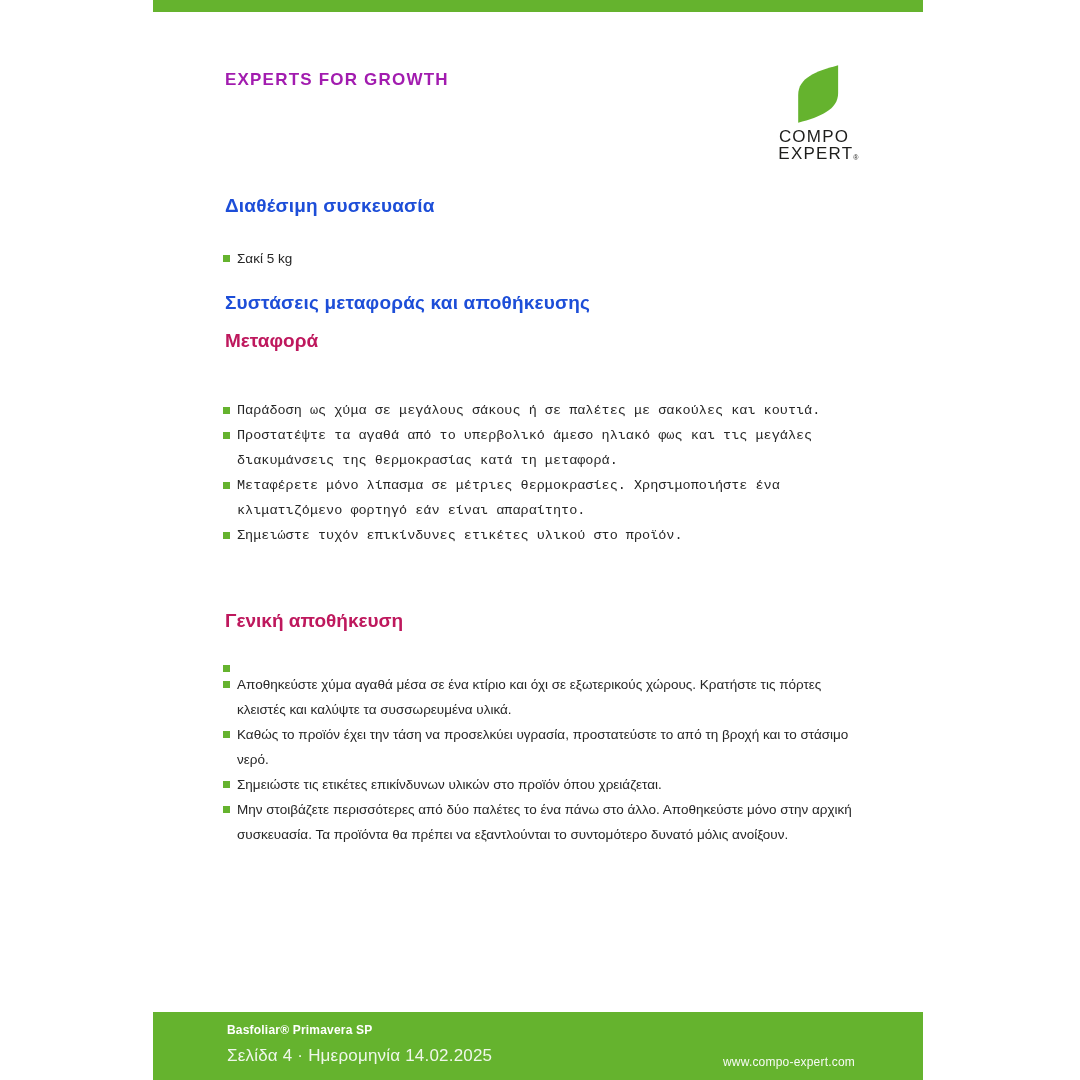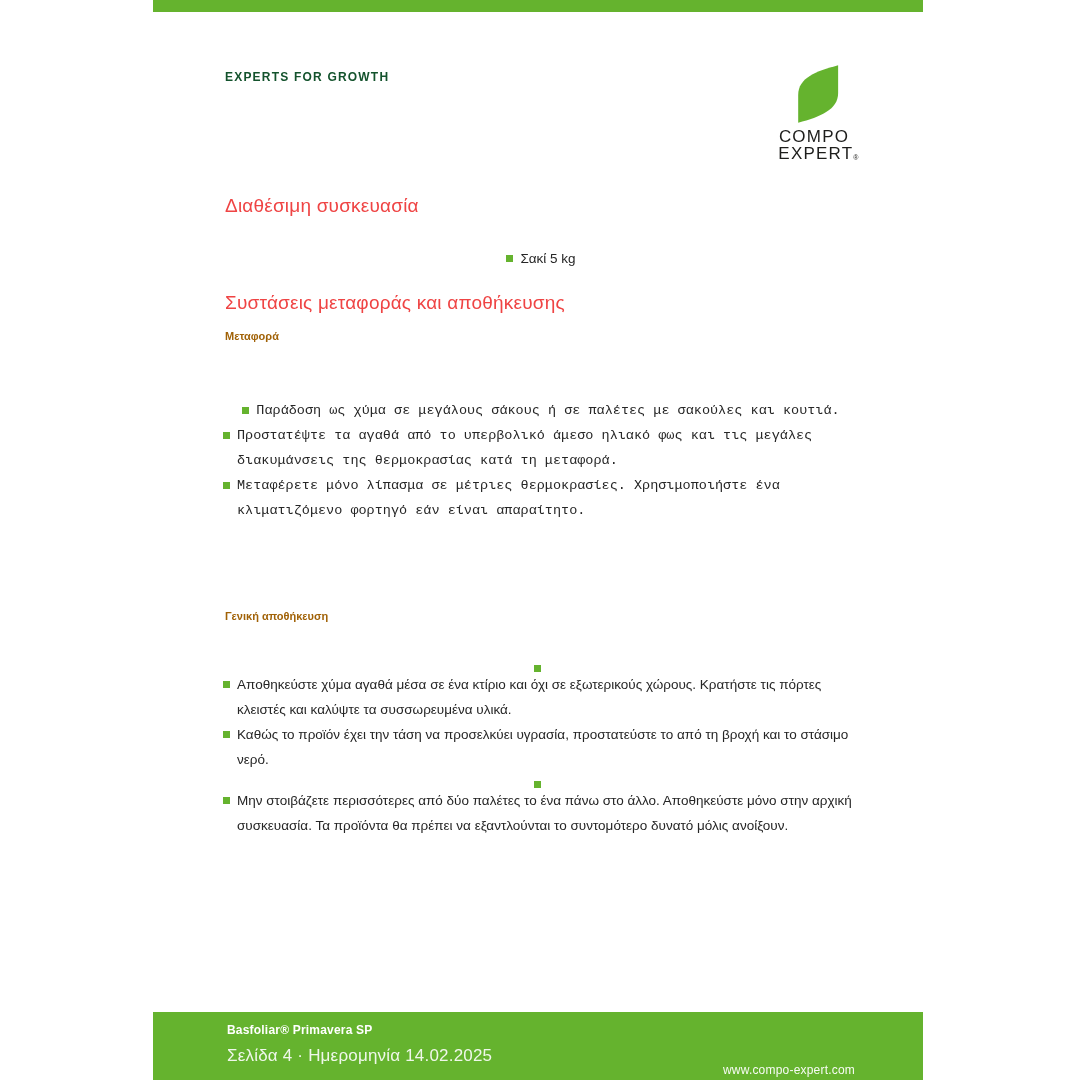--- a/index.html
+++ b/index.html
@@ -21,72 +21,71 @@
   .top-bar {
     position: absolute;
     left: 0; top: 0;
     width: 100%; height: 12px;
     background: #65b32e;
   }
 
   .tagline {
     position: absolute;
     left: 72px; top: 70px;
-    font-size: 12px;
+    font-size: 17px;
     font-weight: 700;
     letter-spacing: 1.2px;
-    color: #14532d;
+    color: #a21caf;
   }
 
   .logo {
     position: absolute;
     right: 66px; top: 64px;
     width: 86px;
     text-align: center;
   }
   .logo svg { display: block; margin: 0 auto 4px auto; }
   .logo-line { font-size: 17px; font-weight: 400; letter-spacing: 1.2px; line-height: 17px; color: #1d1d1b; }
   .logo-line2 { position: relative; left: 5px; }
   .logo-reg { font-size: 7px; vertical-align: baseline; position: relative; top: 1px; }
 
   .h1 {
     position: absolute;
     left: 72px;
     font-size: 19px;
-    font-weight: 400;
-    color: #ef4444;
+    font-weight: 700;
+    color: #1d4ed8;
     letter-spacing: 0.2px;
   }
   #h1-packaging { top: 195px; }
   #h1-transport-storage { top: 292px; }
 
   .h2 {
     position: absolute;
     left: 72px;
-    font-size: 11px;
-    font-weight: 700;
-    color: #a16207;
+    font-size: 19px;
+    font-weight: 700;
+    color: #be185d;
   }
   #h2-transport { top: 330px; }
   #h2-storage { top: 610px; }
 
   .bullet-list {
     position: absolute;
     left: 70px;
     width: 636px;
     list-style: none;
   }
   #packaging-list { top: 246px; }
   #transport-list { top: 398px; font-family: Liberation Mono, monospace; }
   #storage-list { top: 656px; }
 
   .bullet-item {
     display: flex;
     align-items: flex-start;
-    justify-content: center;
   }
   .bullet-marker {
     flex: 0 0 auto;
     width: 7px; height: 7px;
     background: #65b32e;
     margin: 9px 7px 0 0;
   }
   .bullet-text {
     font-size: 13.5px;
     line-height: 25px;
@@ -109,21 +108,21 @@
     font-weight: 700;
     letter-spacing: 0.2px;
   }
   .footer-pageinfo {
     margin-top: 9px;
     font-size: 17px;
     opacity: 0.9;
     letter-spacing: 0.2px;
   }
   .footer-website {
-    margin-top: 40px;
+    margin-top: 32px;
     font-size: 12px;
     opacity: 0.95;
     letter-spacing: 0.2px;
   }
 </style>
 </head>
 <body>
 
 <div class="page">
 
@@ -164,20 +163,24 @@
       <li class="bullet-item">
         <span class="bullet-marker"></span>
         <span class="bullet-text">Προστατέψτε τα αγαθά από το υπερβολικό άμεσο ηλιακό φως και τις μεγάλες διακυμάνσεις της θερμοκρασίας κατά τη μεταφορά.</span>
       </li>
 
       <li class="bullet-item">
         <span class="bullet-marker"></span>
         <span class="bullet-text">Μεταφέρετε μόνο λίπασμα σε μέτριες θερμοκρασίες. Χρησιμοποιήστε ένα κλιματιζόμενο φορτηγό εάν είναι απαραίτητο.</span>
       </li>
 
+      <li class="bullet-item">
+        <span class="bullet-marker"></span>
+        <span class="bullet-text">Σημειώστε τυχόν επικίνδυνες ετικέτες υλικού στο προϊόν.</span>
+      </li>
     </ul>
 
   <div class="h2" id="h2-storage">Γενική αποθήκευση</div>
 
   <ul class="bullet-list" id="storage-list">
 
       <li class="bullet-item">
         <span class="bullet-marker"></span>
       </li>
 
@@ -186,20 +189,21 @@
         <span class="bullet-text">Αποθηκεύστε χύμα αγαθά μέσα σε ένα κτίριο και όχι σε εξωτερικούς χώρους. Κρατήστε τις πόρτες κλειστές και καλύψτε τα συσσωρευμένα υλικά.</span>
       </li>
 
       <li class="bullet-item">
         <span class="bullet-marker"></span>
         <span class="bullet-text">Καθώς το προϊόν έχει την τάση να προσελκύει υγρασία, προστατεύστε το από τη βροχή και το στάσιμο νερό.</span>
       </li>
 
       <li class="bullet-item">
         <span class="bullet-marker"></span>
+        <span class="bullet-text">Σημειώστε τις ετικέτες επικίνδυνων υλικών στο προϊόν όπου χρειάζεται.</span>
       </li>
 
       <li class="bullet-item">
         <span class="bullet-marker"></span>
         <span class="bullet-text">Μην στοιβάζετε περισσότερες από δύο παλέτες το ένα πάνω στο άλλο. Αποθηκεύστε μόνο στην αρχική συσκευασία. Τα προϊόντα θα πρέπει να εξαντλούνται το συντομότερο δυνατό μόλις ανοίξουν.</span>
       </li>
     </ul>
 
   <div class="footer">
     <div>

